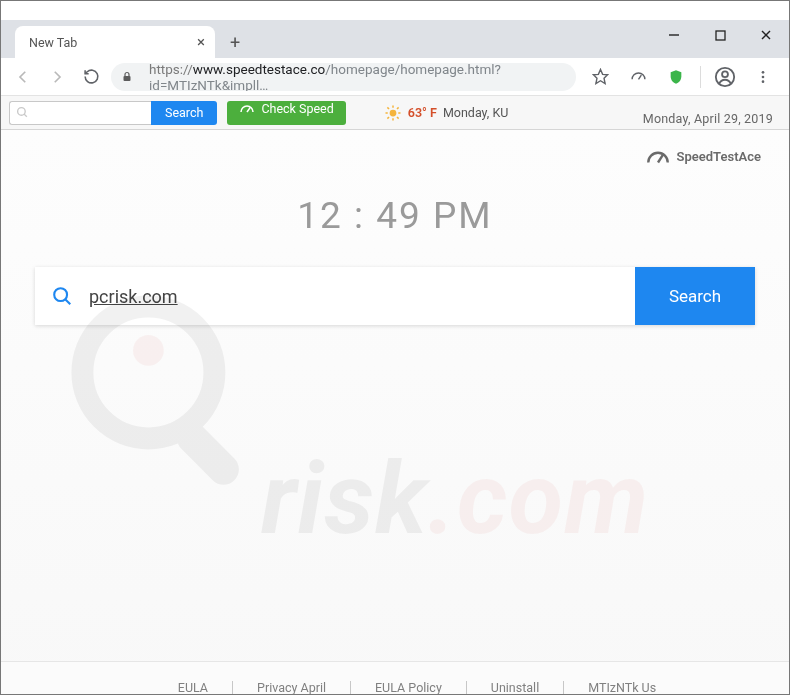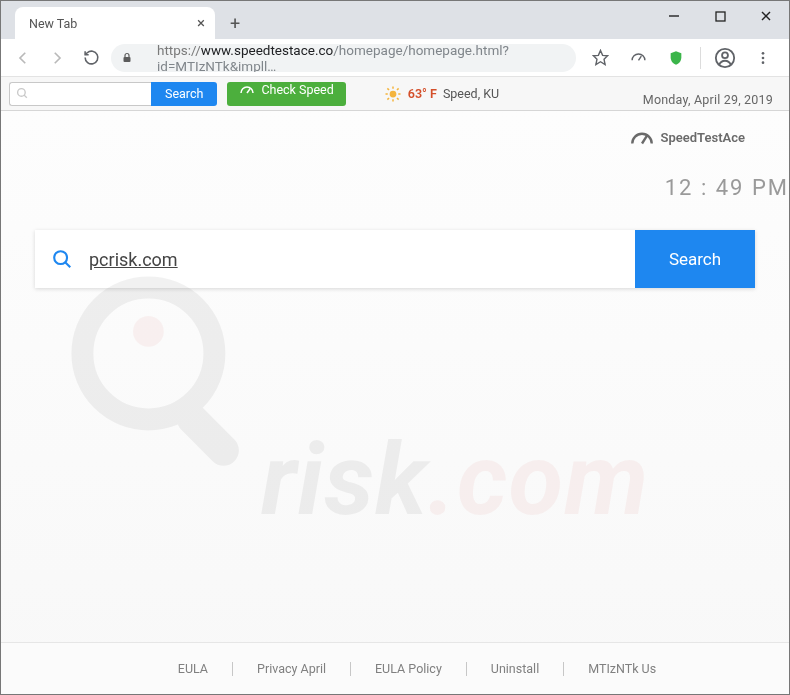--- a/index.html
+++ b/index.html
@@ -1,50 +1,50 @@
 <!DOCTYPE html>
 <html><head>
 <meta charset="utf-8">
 <style>
   * { box-sizing: border-box; margin: 0; padding: 0; font-family: -apple-system, BlinkMacSystemFont, "Segoe UI", Roboto, Arial, sans-serif; }
   body { width: 790px; height: 695px; background: #fff; overflow: hidden; position: relative; border: 1px solid #777; }
 
   
-  .titlebar { height: 38px; background: #dee1e6; display: flex; align-items: flex-end; position: relative; }
+  .titlebar { height: 38px; background: #dee1e6; display: flex; align-items: flex-end; position: relative; margin-top: 19px; }
   .tab { margin-left: 14px; height: 32px; background: #fff; border-radius: 8px 8px 0 0; display: flex; align-items: center; padding: 0 10px 0 14px; min-width: 200px; font-size: 12.5px; color: #555; position: relative; }
   .tab .close { margin-left: auto; color: #555; font-size: 15px; line-height: 1; cursor: pointer; }
   .newtab-plus { width: 28px; height: 28px; margin-left: 6px; display: flex; align-items: center; justify-content: center; color: #555; font-size: 18px; cursor: pointer; margin-bottom: 2px;}
   .win-controls { position: absolute; right: 0; top: 0; height: 30px; display: flex; }
   .win-btn { width: 46px; display: flex; align-items: center; justify-content: center; color: #222; font-size: 13px; cursor: pointer; }
 
   .nav-row { height: 38px; background: #fff; display: flex; align-items: center; padding: 0 8px; gap: 6px; border-bottom: 1px solid #e3e3e3; }
   .nav-icon { width: 28px; height: 28px; display: flex; align-items: center; justify-content: center; color: #606368; border-radius: 50%; cursor: pointer; }
   .nav-icon.disabled { color: #b9b9b9; cursor: default; }
-  .omnibox { flex: 1; height: 28px; background: #f1f3f4; border-radius: 14px; display: flex; align-items: center; padding: 0 10px; gap: 24px; font-size: 13.5px; color: #616161; overflow: hidden; }
+  .omnibox { flex: 1; height: 28px; background: #f1f3f4; border-radius: 14px; display: flex; align-items: center; padding: 0 10px; gap: 16px; font-size: 13.5px; color: #616161; overflow: hidden; }
   .omnibox .proto { color: #7a7a7a; }
   .omnibox .host { color: #202124; }
   .omnibox .path { color: #80868b; }
   .right-icons { display: flex; align-items: center; gap: 10px; padding: 0 4px; }
 
   
   .ext-bar { height: 34px; background: #f7f7f7; border-bottom: 1px solid #d6d6d6; display: flex; align-items: center; padding: 0 8px; font-size: 12.5px; gap: 10px; }
   .ext-search-wrap { display: flex; }
   .ext-search { width: 142px; height: 24px; background: #fff; border: 1px solid #c8c8c8; border-right: none; border-radius: 3px 0 0 3px; display: flex; align-items: center; padding: 0 6px; }
   .ext-search svg { opacity: .45; }
   .ext-search-btn { height: 24px; padding: 0 14px; background: #1e87f0; color: #fff; border-radius: 0 3px 3px 0; display: flex; align-items: center; font-size: 12.5px; cursor: pointer; }
   .check-speed { height: 24px; padding: 0 12px; background: #4caf3d; color: #fff; border-radius: 3px; display: flex; align-items: flex-start; gap: 6px; font-size: 12.5px; cursor: pointer; }
   .weather { display: flex; align-items: center; gap: 6px; color: #555; margin-left: 28px; }
   .weather .temp { color: #d44f2a; font-weight: 600; }
   .date-text { margin-left: auto; color: #666; letter-spacing: .2px; padding-right: 8px; margin-top: 12px; }
 
   
   .page { position: relative; height: calc(695px - 38px - 38px - 34px - 2px); background: linear-gradient(#fdfdfd,#f8f8f8); }
-  .brand { position: absolute; right: 44px; top: 16px; display: flex; align-items: center; gap: 6px; color: #6a6a6a; font-size: 13px; font-weight: 600; text-align: right; }
+  .brand { position: absolute; right: 28px; top: 16px; display: flex; align-items: center; gap: 6px; color: #6a6a6a; font-size: 13px; font-weight: 600; text-align: right; }
   .brand svg { display: block; }
-  .clock { text-align: right; padding-top: 64px; font-size: 22px; color: #9a9a9a; letter-spacing: 2px; }
+  .clock { text-align: center; padding-top: 64px; font-size: 37px; color: #9a9a9a; letter-spacing: 2px; }
   .search-box { width: 720px; margin: 30px auto 0; height: 58px; background: #fff; box-shadow: 0 1px 4px rgba(0,0,0,.15); display: flex; align-items: stretch; }
   .search-box .mag { width: 54px; display: flex; align-items: center; justify-content: center; color: #1e87f0; }
   .search-box input { flex: 1; border: none; outline: none; font-size: 18px; color: #444; text-decoration: underline; }
   .search-box .go { width: 120px; background: #1e87f0; color: #fff; display: flex; align-items: center; justify-content: center; font-size: 17px; cursor: pointer; }
 
   
   .watermark { position: absolute; inset: 0; pointer-events: none; overflow: hidden; }
   .wm-icon { position: absolute; left: 55px; top: 150px; opacity: .05; }
   .wm-text { position: absolute; left: 260px; top: 310px; font-size: 100px; font-weight: 700; font-style: italic; color: #000; opacity: .05; letter-spacing: 1px; white-space: nowrap; }
   .wm-text .dot { color: #c53028; }
@@ -175,21 +175,21 @@
           <line x1="12" y1="19" x2="12" y2="22"></line>
           <line x1="2" y1="12" x2="5" y2="12"></line>
           <line x1="19" y1="12" x2="22" y2="12"></line>
           <line x1="4.5" y1="4.5" x2="6.7" y2="6.7"></line>
           <line x1="17.3" y1="17.3" x2="19.5" y2="19.5"></line>
           <line x1="4.5" y1="19.5" x2="6.7" y2="17.3"></line>
           <line x1="17.3" y1="6.7" x2="19.5" y2="4.5"></line>
         </g>
       </svg>
     <span class="temp">63° F</span>
-    <span>Speed, KU</span>
+    <span>Monday, KU</span>
   </div>
   <div class="date-text">Monday, April 29, 2019</div>
 </div>
 
 <div class="page">
 
   <div class="watermark">
     <svg class="wm-icon" width="220" height="220" viewBox="0 0 100 100">
       <circle cx="42" cy="42" r="30" fill="none" stroke="#000" stroke-width="10"></circle>
       <circle cx="42" cy="32" r="7" fill="#c53028"></circle>

